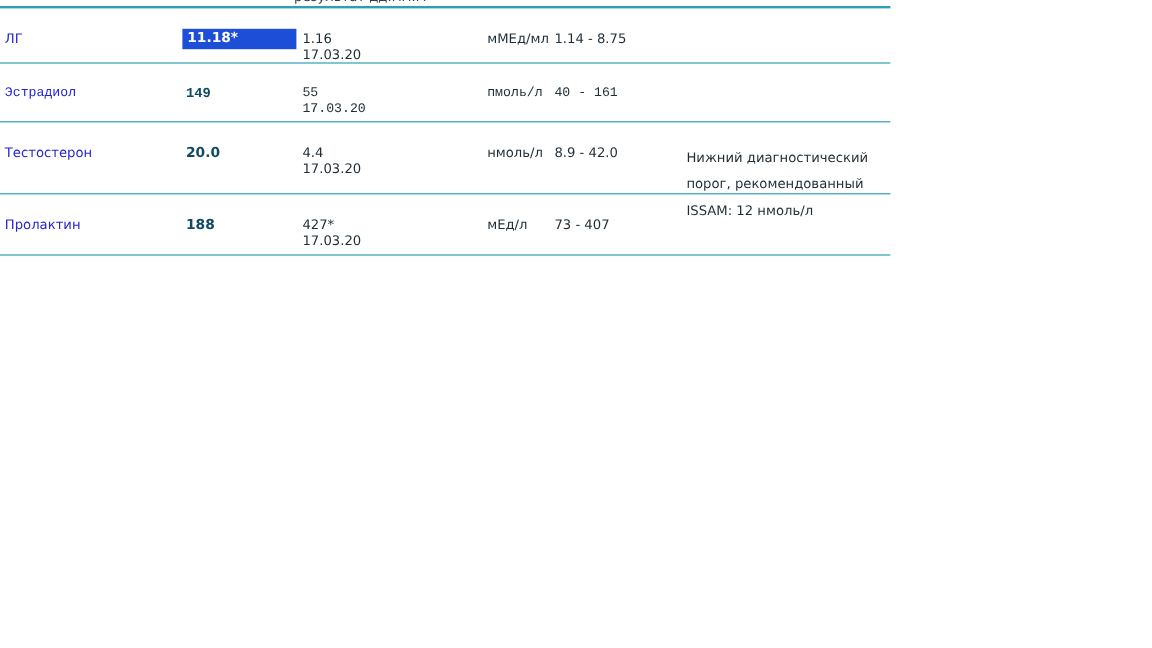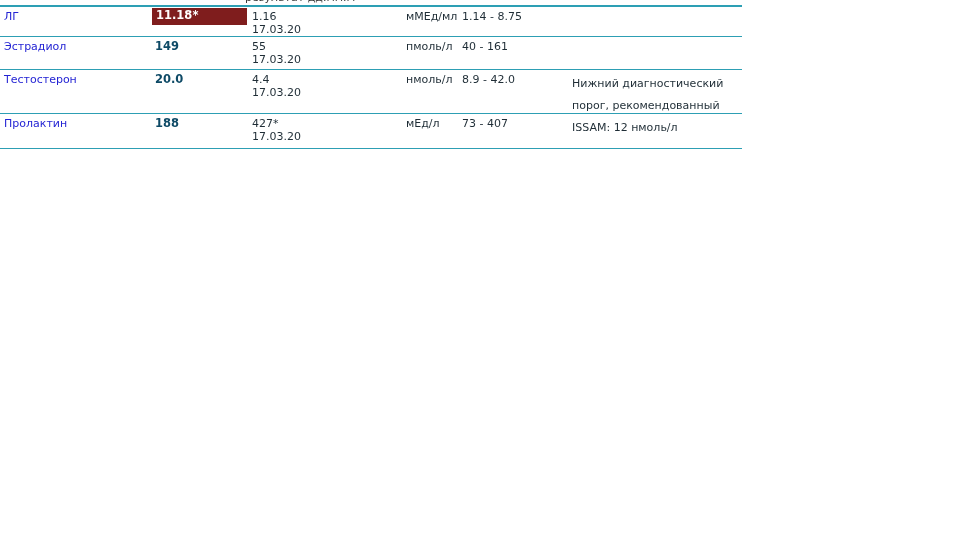--- a/index.html
+++ b/index.html
@@ -36,23 +36,24 @@
   .lab-table {
     position: absolute;
     top: 5px;
     left: 0;
     width: 742px;
     border-top: 2px solid #2d9fb4;
   }
   .lab-row {
     position: relative;
     border-bottom: 1px solid #2d9fb4;
+    margin-top: 16px;
   }
   .row-lg        { height: 29px; }
-  .row-estradiol { height: 32px; }
+  .row-estradiol { height: 32px; font-family: Liberation Mono, monospace; }
   .row-testo     { height: 43px; }
   .row-prolactin { height: 34px; }
   .cell {
     position: absolute;
     top: 3px;
     line-height: 13px;
     white-space: nowrap;
   }
   .c-name {
     left: 4px;
@@ -63,21 +64,21 @@
     left: 155px;
     font-weight: bold;
     color: #0e4a66;
     font-size: 11.5px;
   }
   .c-result.flag {
     left: 152px;
     top: 1px;
     width: 95px;
     height: 17px;
-    background: #7f1d1d;
+    background: #1d4ed8;
     color: #ffffff;
     padding: 1px 0 0 4px;
     box-sizing: border-box;
   }
   .c-prev {
     left: 252px;
   }
   .c-units {
     left: 406px;
     text-align: center;

